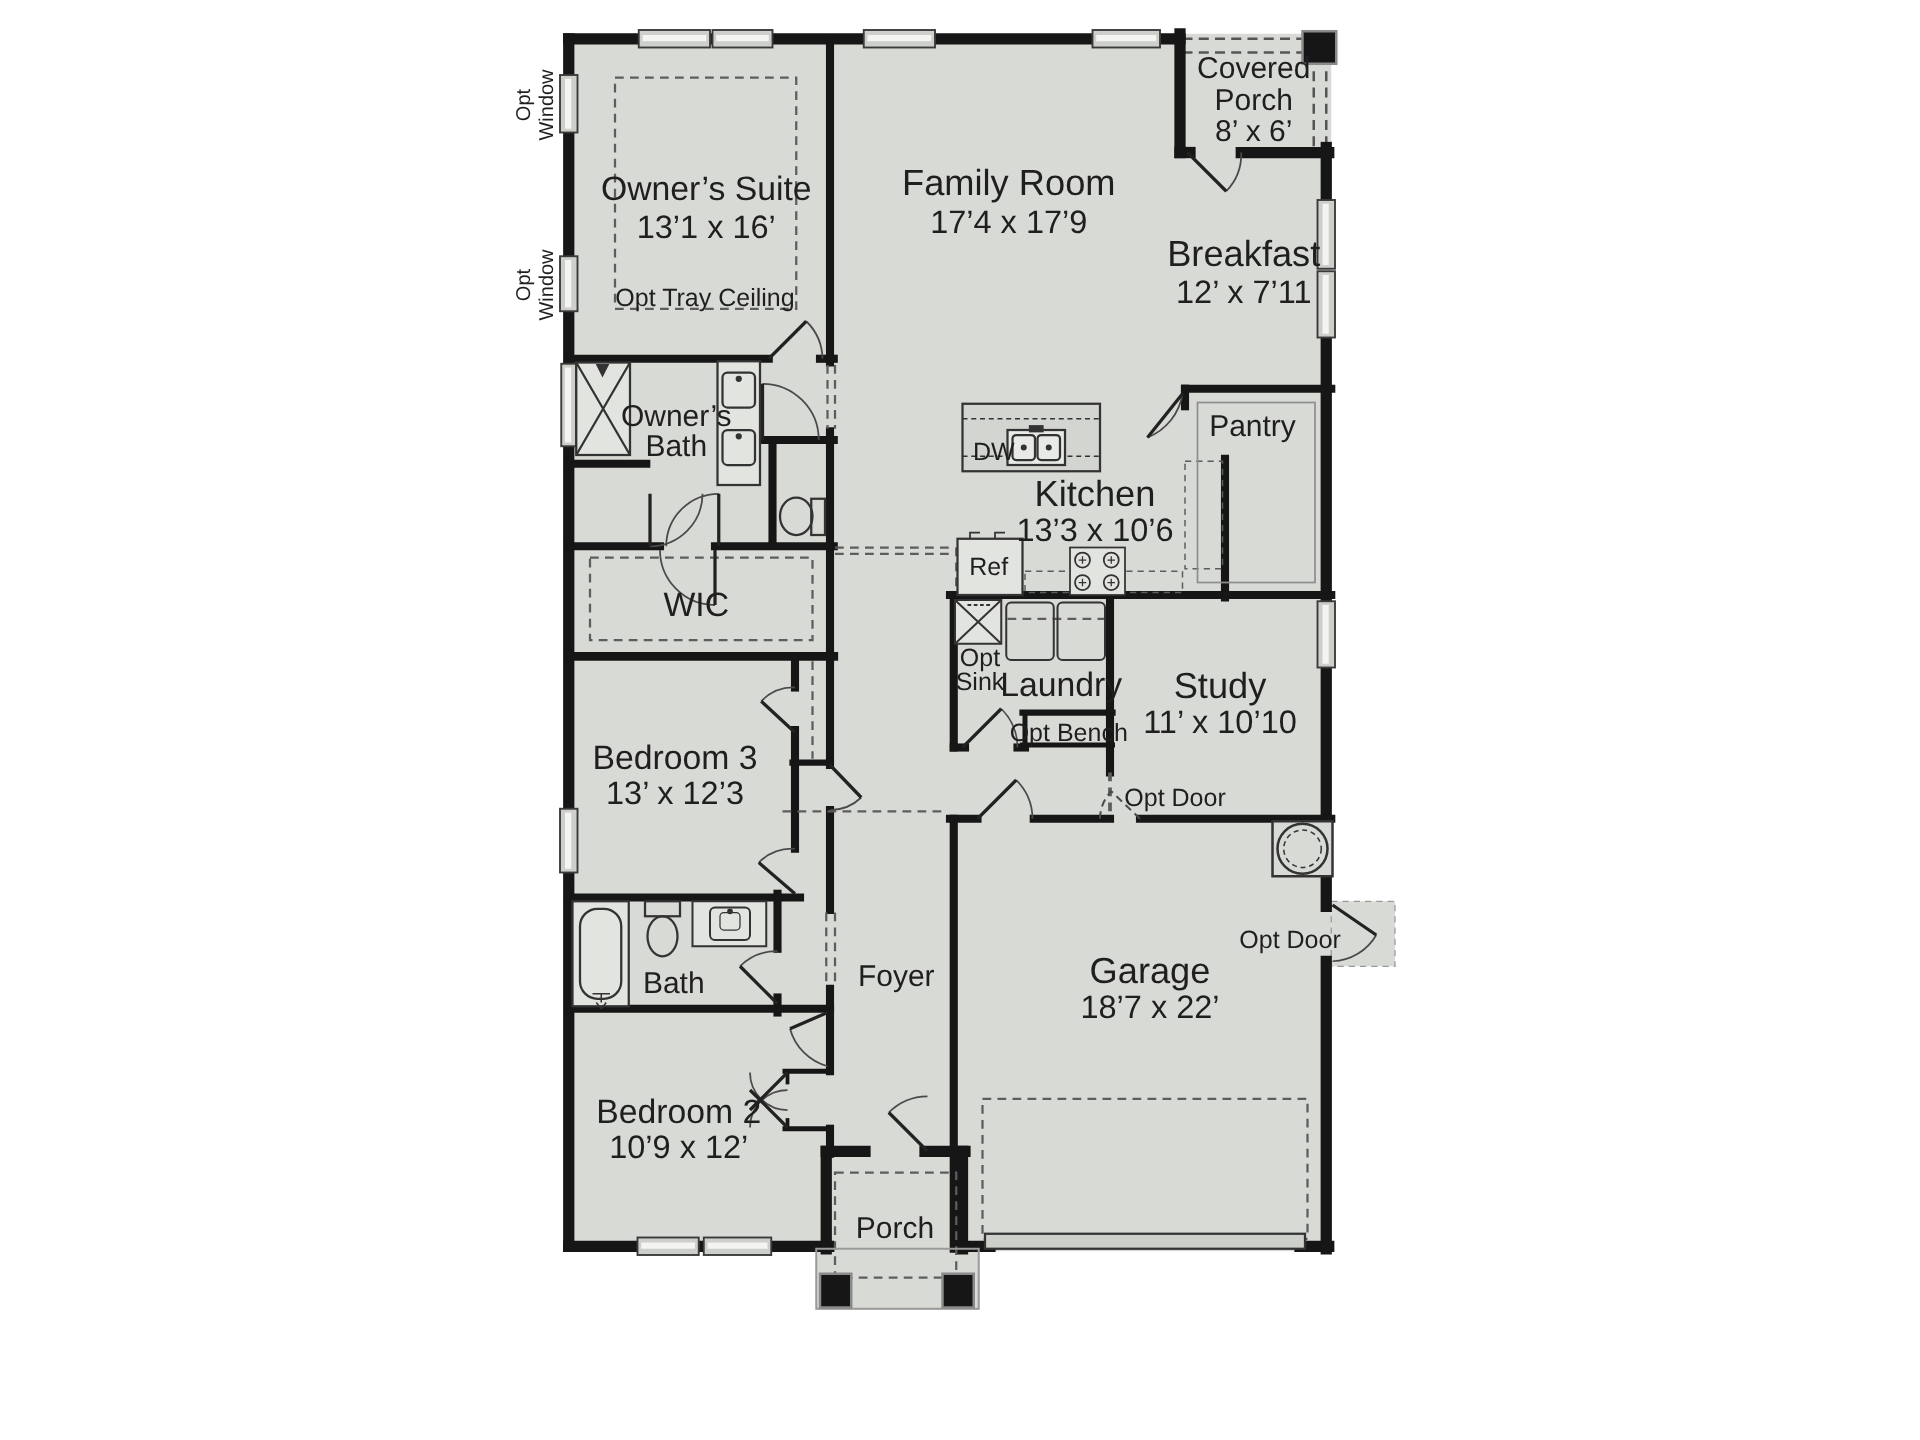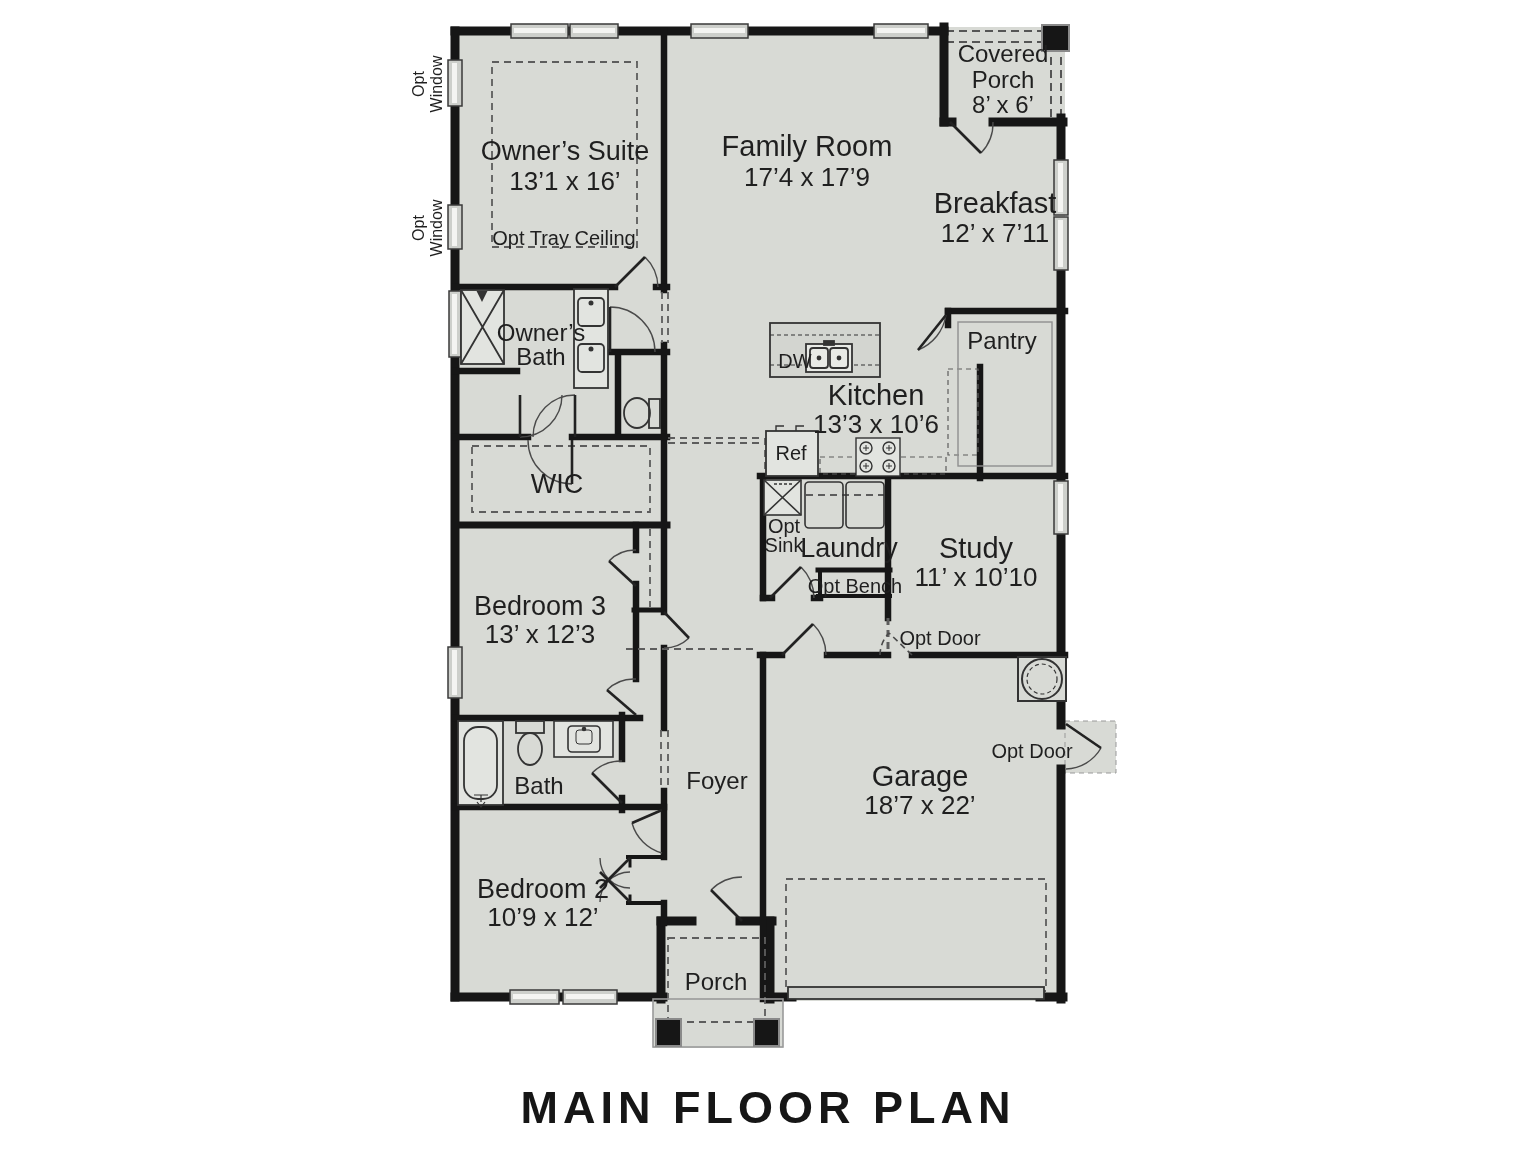--- a/index.html
+++ b/index.html
@@ -365,15 +365,14 @@
     <text class="small-label" x="855" y="593">Opt Bench</text>
     <text class="small-label" x="940" y="645">Opt Door</text>
     <text class="small-label" x="1032" y="758">Opt Door</text>
     <text class="tiny-label" x="424" y="84" transform="rotate(-90 424 84)">Opt</text>
     <text class="tiny-label" x="442" y="84" transform="rotate(-90 442 84)">Window</text>
     <text class="tiny-label" x="424" y="228" transform="rotate(-90 424 228)">Opt</text>
     <text class="tiny-label" x="442" y="228" transform="rotate(-90 442 228)">Window</text>
   </g>
 </svg>
 
-<div id="plan-title">MAIN FLOOR PLAN</div>
 
 </div>
 
 </body></html>

